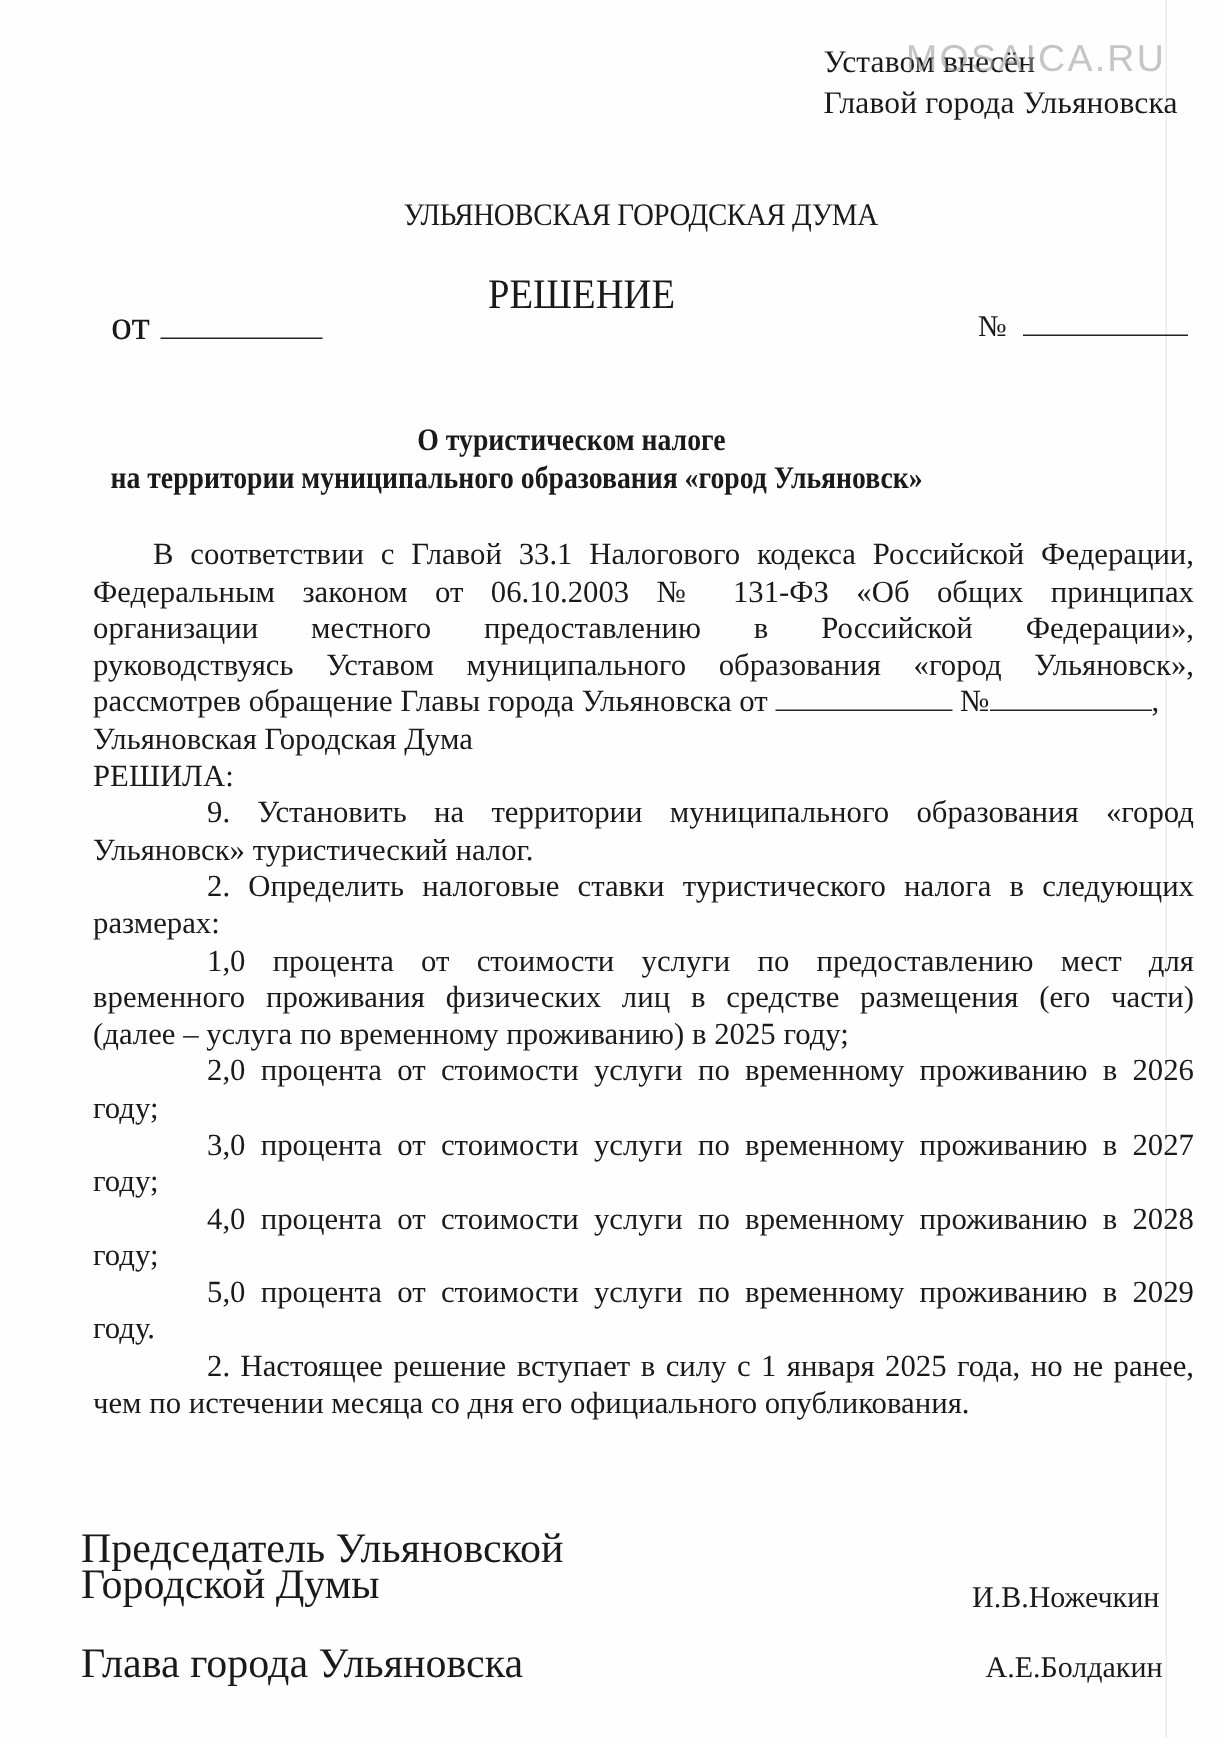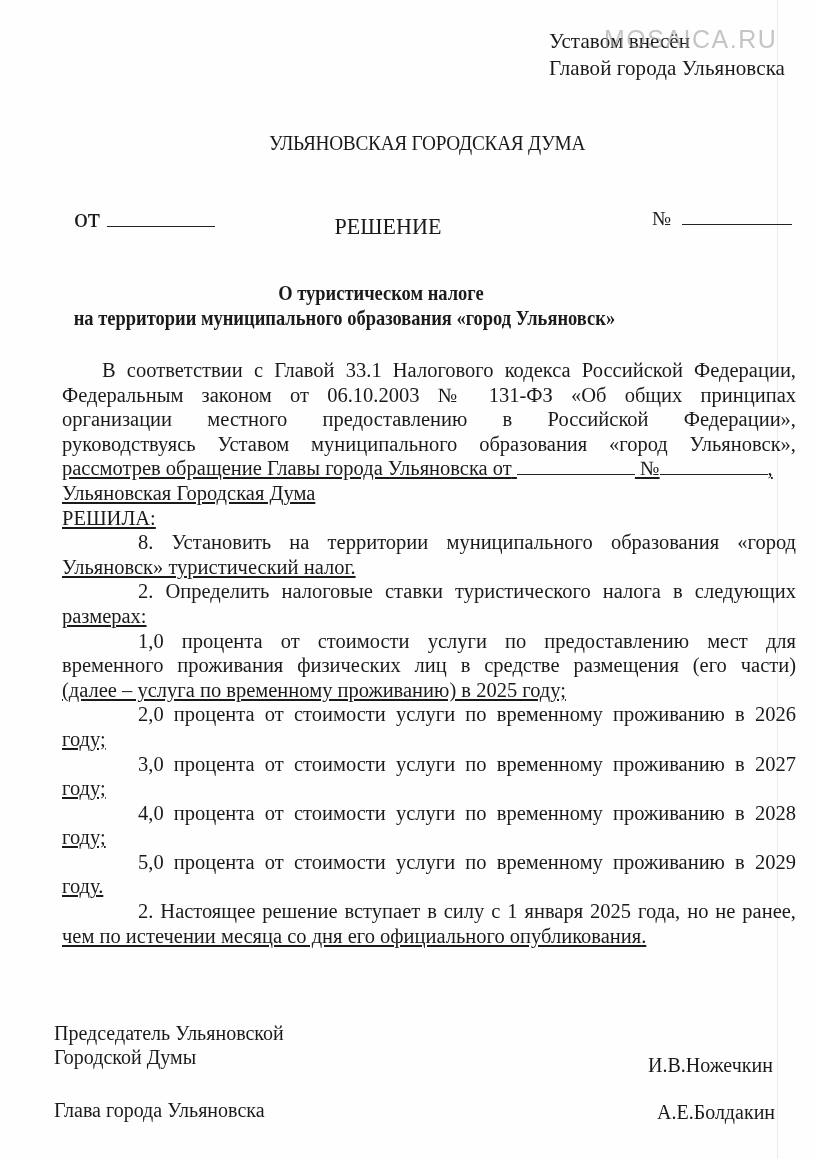--- a/index.html
+++ b/index.html
@@ -6,37 +6,37 @@
     body { width: 816px; height: 1159px; position: relative; overflow: hidden; color: #1a1a1a; }
     .page { position: absolute; left: 0; top: 0; width: 816px; height: 1159px; background: #fefefe; }
     .serif { font-family: "Liberation Serif", "DejaVu Serif", serif; }
     .abs { position: absolute; white-space: nowrap; }
 
     .header-note { left: 549px; top: 28px; font-size: 21px; line-height: 27px; letter-spacing: 0.1px; }
     .watermark { left: 604px; top: 25px; font-family: "Liberation Sans", "DejaVu Sans", sans-serif; font-size: 25px; font-weight: 300; color: rgba(150,150,150,0.55); letter-spacing: 1.5px; }
 
     .org { left: 0; width: 816px; top: 131px; text-align: center; font-size: 21px; letter-spacing: -0.3px; }
     .org span { display: inline-block; transform: scaleX(0.92); padding-left: 42px; }
-    .doc-type { left: 0; width: 728px; top: 181px; text-align: center; font-size: 24px; margin-top: 32px; }
+    .doc-type { left: 0; width: 728px; top: 181px; text-align: center; font-size: 28px; }
     .doc-type span { display: inline-block; padding-left: 52px; transform: scaleX(0.92); }
 
     .from-row { left: 74px; top: 202px; font-size: 28px; }
     .blank { display: inline-block; border-bottom: 1.5px solid #222; vertical-align: baseline; height: 14px; }
     .num-row { left: 652px; top: 207px; font-size: 20px; }
 
     .title1 { left: 0; width: 736px; top: 281px; text-align: center; font-size: 21px; font-weight: bold; }
     .title1 span { display: inline-block; transform: scaleX(0.88); padding-left: 30px; }
     .title2 { left: 0; width: 656px; top: 306px; text-align: center; font-size: 21px; font-weight: bold; }
     .title2 span { display: inline-block; transform: scaleX(0.88); padding-left: 38px; }
 
     .body-text { position: absolute; left: 62px; width: 734px; top: 358px; font-size: 20.5px; line-height: 24.6px; }
     .pline { display: block; text-align: justify; text-align-last: justify; white-space: normal; }
-    .pline.last { text-align-last: left; text-decoration: underline; }
+    .pline.last { text-align-last: left; }
 
-    .sig-left { left: 54px; font-size: 20px; line-height: 24px; }
+    .sig-left { left: 54px; font-size: 28px; line-height: 24px; }
     .sig-right { font-size: 20px; }
     .fold-line { position: absolute; left: 777px; top: 0; width: 1px; height: 1159px; background: rgba(200,200,200,0.35); }
   </style>
 </head>
 <body>
 
 <div class="page serif">
 
   <div class="fold-line"></div>
 
@@ -71,21 +71,21 @@
         <span>рассмотрев обращение Главы города Ульяновска от</span>
         <span class="blank" style="width:118px;"></span>
         <span>№</span><span class="blank" style="width:108px;"></span><span>,</span>
       </span>
       <span class="pline last">Ульяновская Городская Дума</span>
     </div>
 
     <div class="pline last">РЕШИЛА:</div>
 
     <div>
-      <span class="pline" style="padding-left:76px;">8. Установить на территории муниципального образования «город</span>
+      <span class="pline" style="padding-left:76px;">9. Установить на территории муниципального образования «город</span>
       <span class="pline last">Ульяновск» туристический налог.</span>
     </div>
     <div>
       <span class="pline" style="padding-left:76px;">2. Определить налоговые ставки туристического налога в следующих</span>
       <span class="pline last">размерах:</span>
     </div>
     <div>
       <span class="pline" style="padding-left:76px;">1,0 процента от стоимости услуги по предоставлению мест для</span>
       <span class="pline">временного проживания физических лиц в средстве размещения (его части)</span>
       <span class="pline last">(далее – услуга по временному проживанию) в 2025 году;</span>

